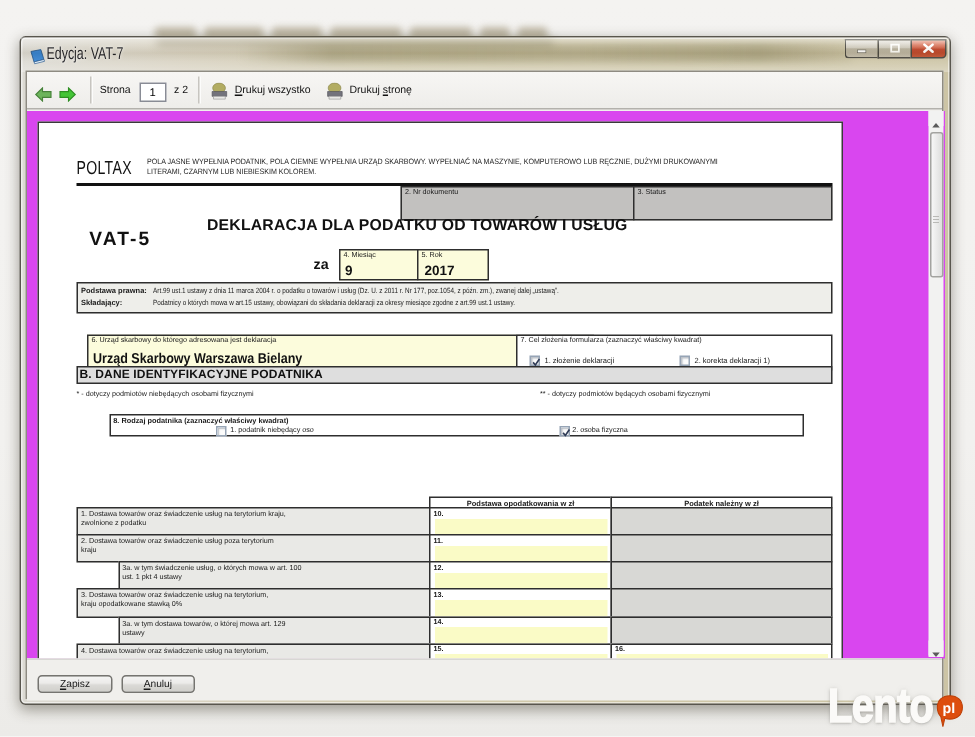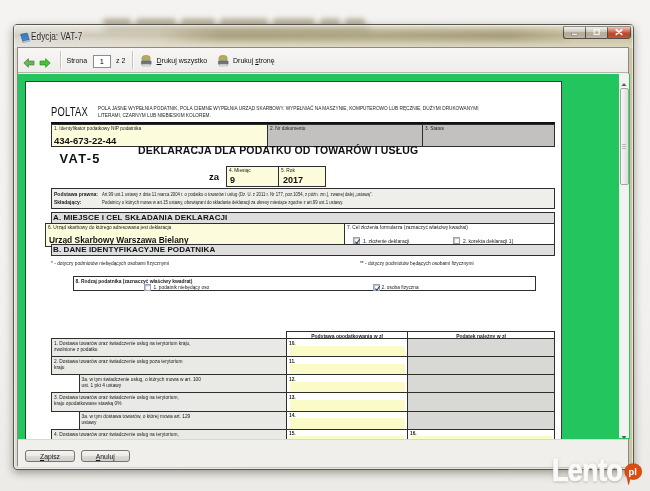--- a/index.html
+++ b/index.html
@@ -38,21 +38,21 @@
 
 
 #client { position:absolute; left:3px; top:22px; width:612px; height:419px;
   background:#f0efec; border:1px solid #8e8b82; }
 
 #toolbar { position:absolute; left:0; top:0; width:100%; height:25px;
   background:linear-gradient(180deg,#f7f6f4,#eeedea); border-bottom:1px solid #b3b1ac; }
 .tsep { position:absolute; top:3px; width:1px; height:18px; background:#c7c5c0; box-shadow:1px 0 0 #fcfcfb; }
 .tlabel { position:absolute; font-size:7.5px; color:#111; }
 
-#preview { position:absolute; left:0; top:26px; width:612px; height:365px; background:#22c55e; overflow:hidden; }
+#preview { position:absolute; left:0; top:26px; width:612px; height:365px; background:#d946ef; overflow:hidden; }
 #page { position:absolute; left:7px; top:7px; width:537px; height:600px; background:#fff; border:1px solid #3a3a3a; overflow:hidden; }
 
 #vscroll { position:absolute; left:601px; top:0px; width:10px; height:364px; background:#f2f2f1; }
 .sbtn { position:absolute; left:0; width:10px; height:10px; background:#f2f2f1; }
 #sthumb { position:absolute; left:0.5px; top:14px; width:9px; height:97px; background:linear-gradient(90deg,#f7f7f7,#dddddc); border:1px solid #a3a3a0; border-radius:2px; }
 #sthumb::after { content:""; position:absolute; left:1.5px; top:55px; width:4px; height:5px;
   background:repeating-linear-gradient(180deg,#b9b9b6 0,#b9b9b6 1px,transparent 1px,transparent 2px); }
 
 #botbar { position:absolute; left:0; top:391px; width:610px; height:28px; background:#f0efec; border-top:1px solid #d8d7d4; }
 .wbtn { position:absolute; top:9.5px; height:12.5px; border:1px solid #757470; border-radius:3px;
@@ -144,24 +144,20 @@
     </div>
     <div id="preview">
       <div id="page">
 
         <div class="abs" style="left:25px;top:23px;font-size:12.5px;letter-spacing:.3px;transform:scaleX(.75);transform-origin:left top;color:#111">POLTAX</div>
         <div class="abs" style="left:72px;top:22.5px;font-size:5.2px;line-height:7px;color:#222;white-space:nowrap;transform:scaleX(.91);transform-origin:left top">
           POLA JASNE WYPEŁNIA PODATNIK, POLA CIEMNE WYPEŁNIA URZĄD SKARBOWY. WYPEŁNIAĆ NA MASZYNIE, KOMPUTEROWO LUB RĘCZNIE, DUŻYMI DRUKOWANYMI<br>LITERAMI, CZARNYM LUB NIEBIESKIM KOLOREM.
         </div>
         <div class="abs" style="left:25px;top:40px;width:504px;height:1.5px;background:#111"></div>
 
-        <div class="cell yellow" style="left:25px;top:41.5px;width:217px;height:23px">
-          <div class="lbl" style="left:2px;top:1px">1. Identyfikator podatkowy NIP podatnika</div>
-          <div class="val" style="left:2px;top:10px">434-673-22-44</div>
-        </div>
         <div class="cell gray" style="left:241px;top:41.5px;width:156px;height:23px">
           <div class="lbl" style="left:2px;top:1px">2. Nr dokumentu</div>
         </div>
         <div class="cell gray" style="left:396px;top:41.5px;width:133px;height:23px">
           <div class="lbl" style="left:2px;top:1px">3. Status</div>
         </div>
 
         <div class="val" style="left:33.5px;top:68.5px;font-size:12.8px;letter-spacing:1.4px">VAT-5</div>
         <div class="val" style="left:112px;top:62px;font-size:10.5px;letter-spacing:.15px">DEKLARACJA DLA PODATKU OD TOWARÓW I USŁUG</div>
         <div class="val" style="left:183px;top:89px;font-size:9.5px">za</div>
@@ -174,22 +170,21 @@
           <div class="val" style="left:4px;top:8px;font-size:9px">2017</div>
         </div>
 
         <div class="cell" style="left:25px;top:105.5px;width:504px;height:21px;background:#eeeeea;font-size:5px;color:#1a1a1a">
           <div class="abs" style="left:2px;top:2px;font-weight:bold">Podstawa prawna:</div>
           <div class="abs" style="left:50px;top:2px;white-space:nowrap;transform:scaleX(.85);transform-origin:left top">Art.99 ust.1 ustawy z dnia 11 marca 2004 r. o podatku o towarów i usług (Dz. U. z 2011 r. Nr 177, poz.1054, z późn. zm.), zwanej dalej „ustawą”.</div>
           <div class="abs" style="left:2px;top:10px;font-weight:bold">Składający:</div>
           <div class="abs" style="left:50px;top:10px;white-space:nowrap;transform:scaleX(.85);transform-origin:left top">Podatnicy o których mowa w art.15 ustawy, obowiązani do składania deklaracji za okresy miesiące zgodne z art.99 ust.1 ustawy.</div>
         </div>
 
-        <div class="hdrbox" style="left:25px;top:130px;width:504px;height:11.5px">A. MIEJSCE I CEL SKŁADANIA DEKLARACJI</div>
-        <div class="cell yellow" style="left:19px;top:141px;width:338px;height:23.5px">
+        <div class="cell yellow" style="left:32px;top:141px;width:338px;height:23.5px">
           <div class="lbl" style="left:2px;top:1px">6. Urząd skarbowy do którego adresowana jest deklaracja</div>
           <div class="val" style="left:3px;top:9.5px;transform:scaleX(.88);transform-origin:left top">Urząd Skarbowy Warszawa Bielany</div>
         </div>
         <div class="cell" style="left:318px;top:141px;width:211px;height:23.5px;background:#fff">
           <div class="lbl" style="left:2px;top:1px">7. Cel złożenia formularza (zaznaczyć właściwy kwadrat)</div>
           <div class="cb" style="left:8px;top:13px">
               <svg class="check" viewBox="0 0 7 7">
                 <path d="M1.4 3.6 L2.9 5.3 L5.6 1.3" fill="none" stroke="#2e3a55" stroke-width="1.1"></path>
               </svg>
             </div>

